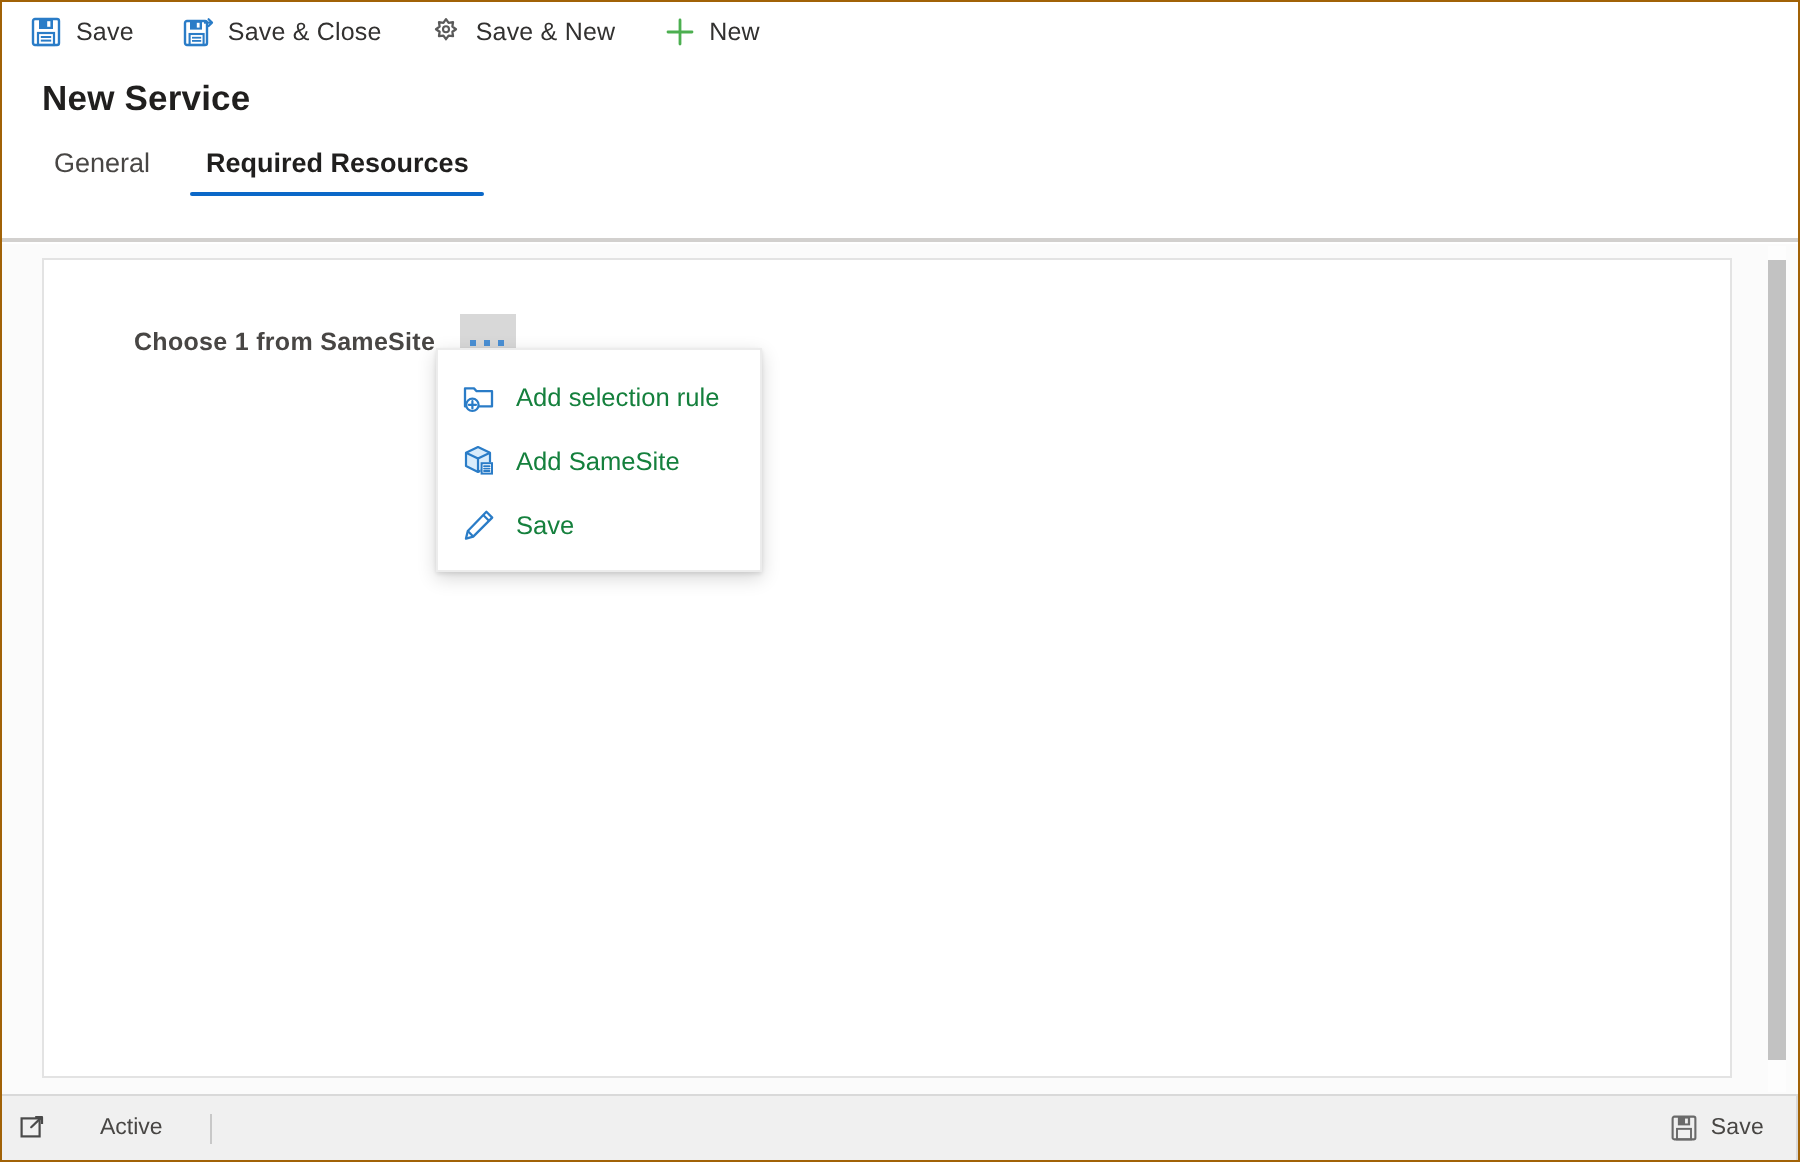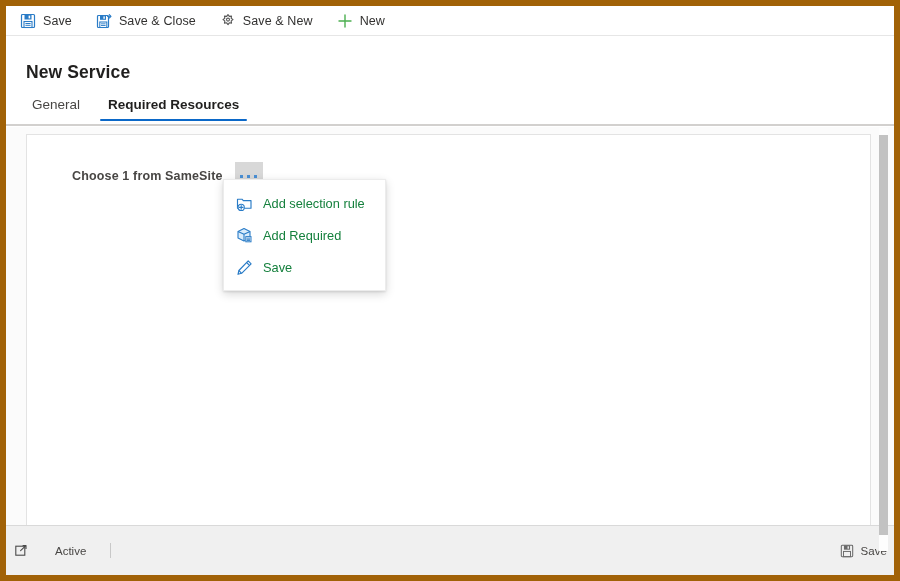--- a/index.html
+++ b/index.html
@@ -12,21 +12,21 @@
     width: 900px;
     height: 581px;
     overflow: hidden;
     -webkit-font-smoothing: antialiased;
   }
   #app {
     position: relative;
     width: 900px;
     height: 581px;
     box-sizing: border-box;
-    border: 6px solid #a16207;
+    border: 1px solid #a16207;
     background: #ffffff;
     overflow: hidden;
   }
 
   
   .command-bar {
     position: absolute;
     left: 0; top: 0;
     width: 898px;
     height: 30px;
@@ -60,21 +60,21 @@
   .cmd-label {
     font-size: 12.5px;
     color: #323130;
     white-space: nowrap;
     letter-spacing: .1px;
   }
 
   
   .form-header {
     position: absolute;
-    left: 0; top: 41px;
+    left: 0; top: 23px;
     width: 898px;
     height: 88px;
     background: #ffffff;
     box-sizing: border-box;
   }
   .page-title {
     position: absolute;
     left: 20px; top: 15px;
     font-size: 17.5px;
     font-weight: bold;
@@ -216,21 +216,21 @@
     height: 400px;
     background: #c2c2c2;
     border-radius: 0;
   }
 
   
   .footer {
     position: absolute;
     left: 0; bottom: 0;
     width: 898px;
-    height: 50px;
+    height: 33px;
     background: #f0f0f0;
     border-top: 1px solid #d9d9d9;
     box-sizing: border-box;
     display: flex;
     align-items: center;
   }
   .footer-ico-btn {
     width: 22px; height: 22px;
     margin-left: 5px;
     display: flex;
@@ -373,21 +373,21 @@
       <span class="menu-ico">
         <svg width="17" height="17" viewBox="0 0 17 17">
           <path d="M8 1.5 L14 4.4 V11 L8 14 L2 11 V4.4 Z" fill="#d9ecfb" stroke="#2a7cc7" stroke-width="1.1" stroke-linejoin="round"></path>
           <path d="M2 4.4 L8 7.3 L14 4.4" fill="none" stroke="#2a7cc7" stroke-width="1.1" stroke-linejoin="round"></path>
           <path d="M8 7.3 V14" fill="none" stroke="#2a7cc7" stroke-width="1.1"></path>
           <rect x="9.3" y="9.2" width="6" height="6" fill="#ffffff"></rect>
           <rect x="9.8" y="9.6" width="5.2" height="5.2" fill="none" stroke="#2a7cc7" stroke-width="1"></rect>
           <path d="M11 11.1 H13.8 M11 12.3 H13.8 M11 13.5 H13.8" stroke="#2a7cc7" stroke-width="0.9" stroke-linecap="round"></path>
         </svg>
       </span>
-      <span class="menu-label">Add Required</span>
+      <span class="menu-label">Add SameSite</span>
     </div>
 
     <div class="menu-item">
       <span class="menu-ico">
         <svg width="17" height="17" viewBox="0 0 17 17">
           <path d="M12.2 1.9 L15.1 4.8 L5.6 14.3 L2 15.3 L2.9 11.5 Z" fill="none" stroke="#2a7cc7" stroke-width="1.15" stroke-linejoin="round"></path>
           <path d="M10.6 3.5 L13.5 6.4" stroke="#2a7cc7" stroke-width="1.1"></path>
           <path d="M2.9 11.5 L5.6 14.3" stroke="#2a7cc7" stroke-width="1.1"></path>
         </svg>
       </span>

